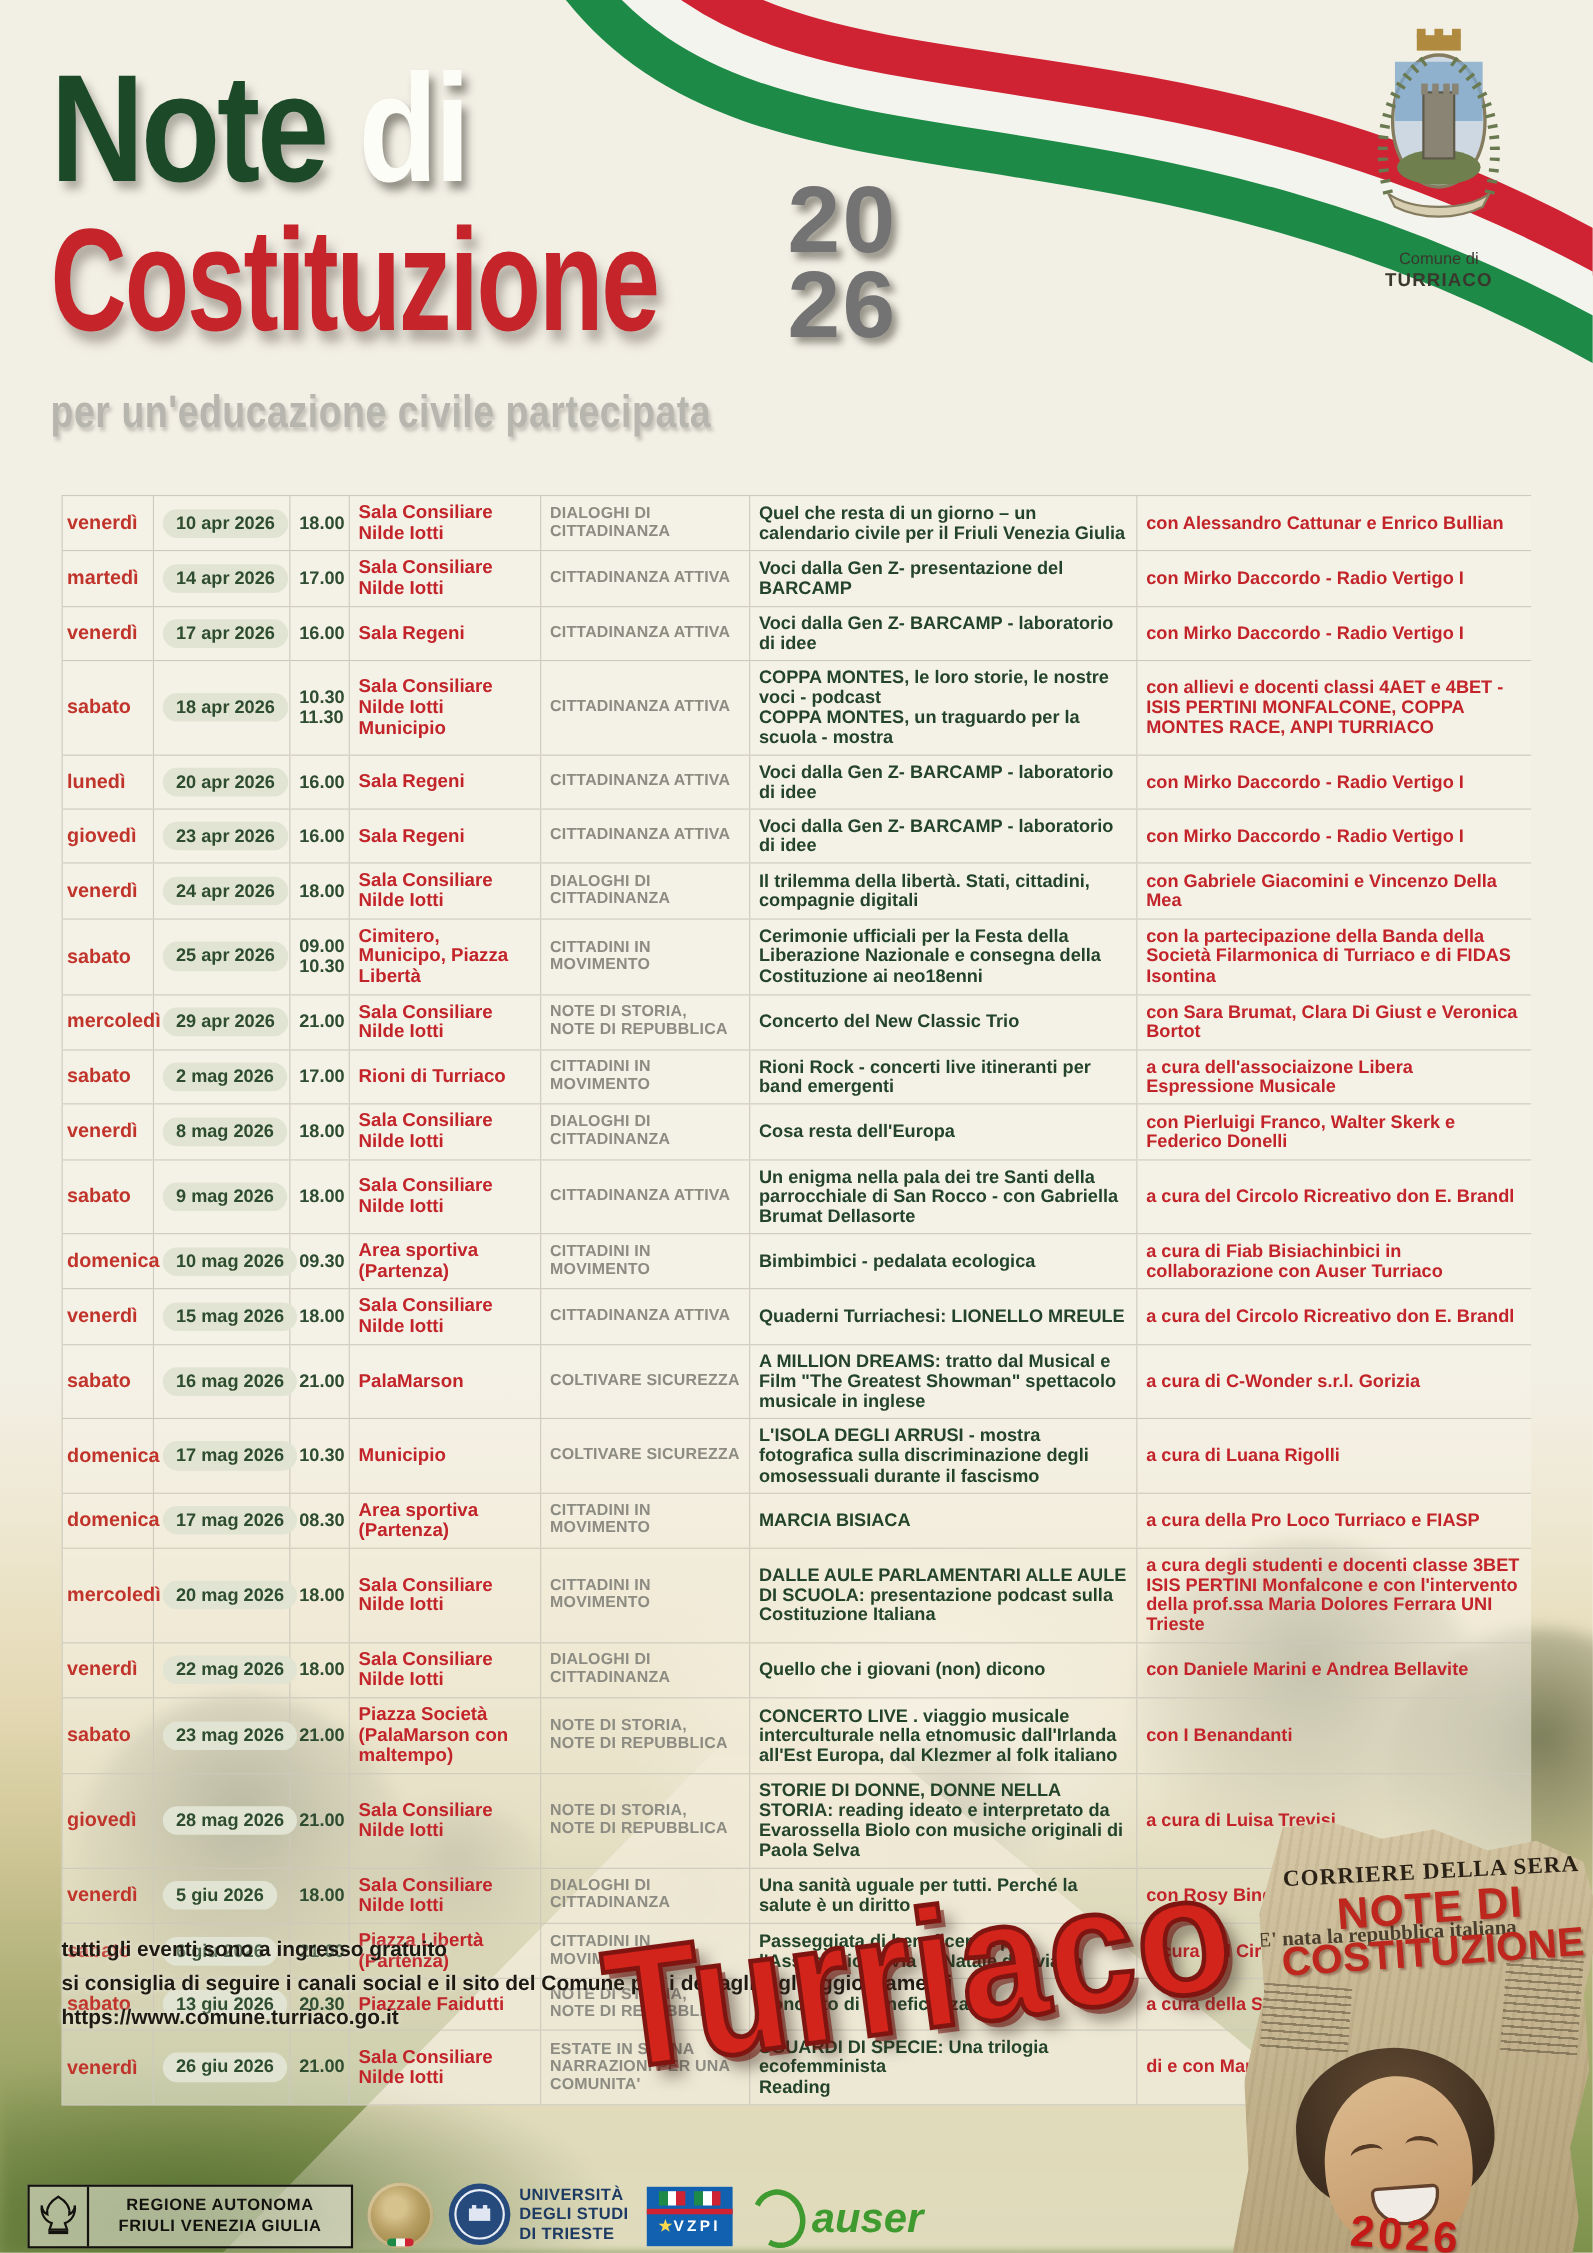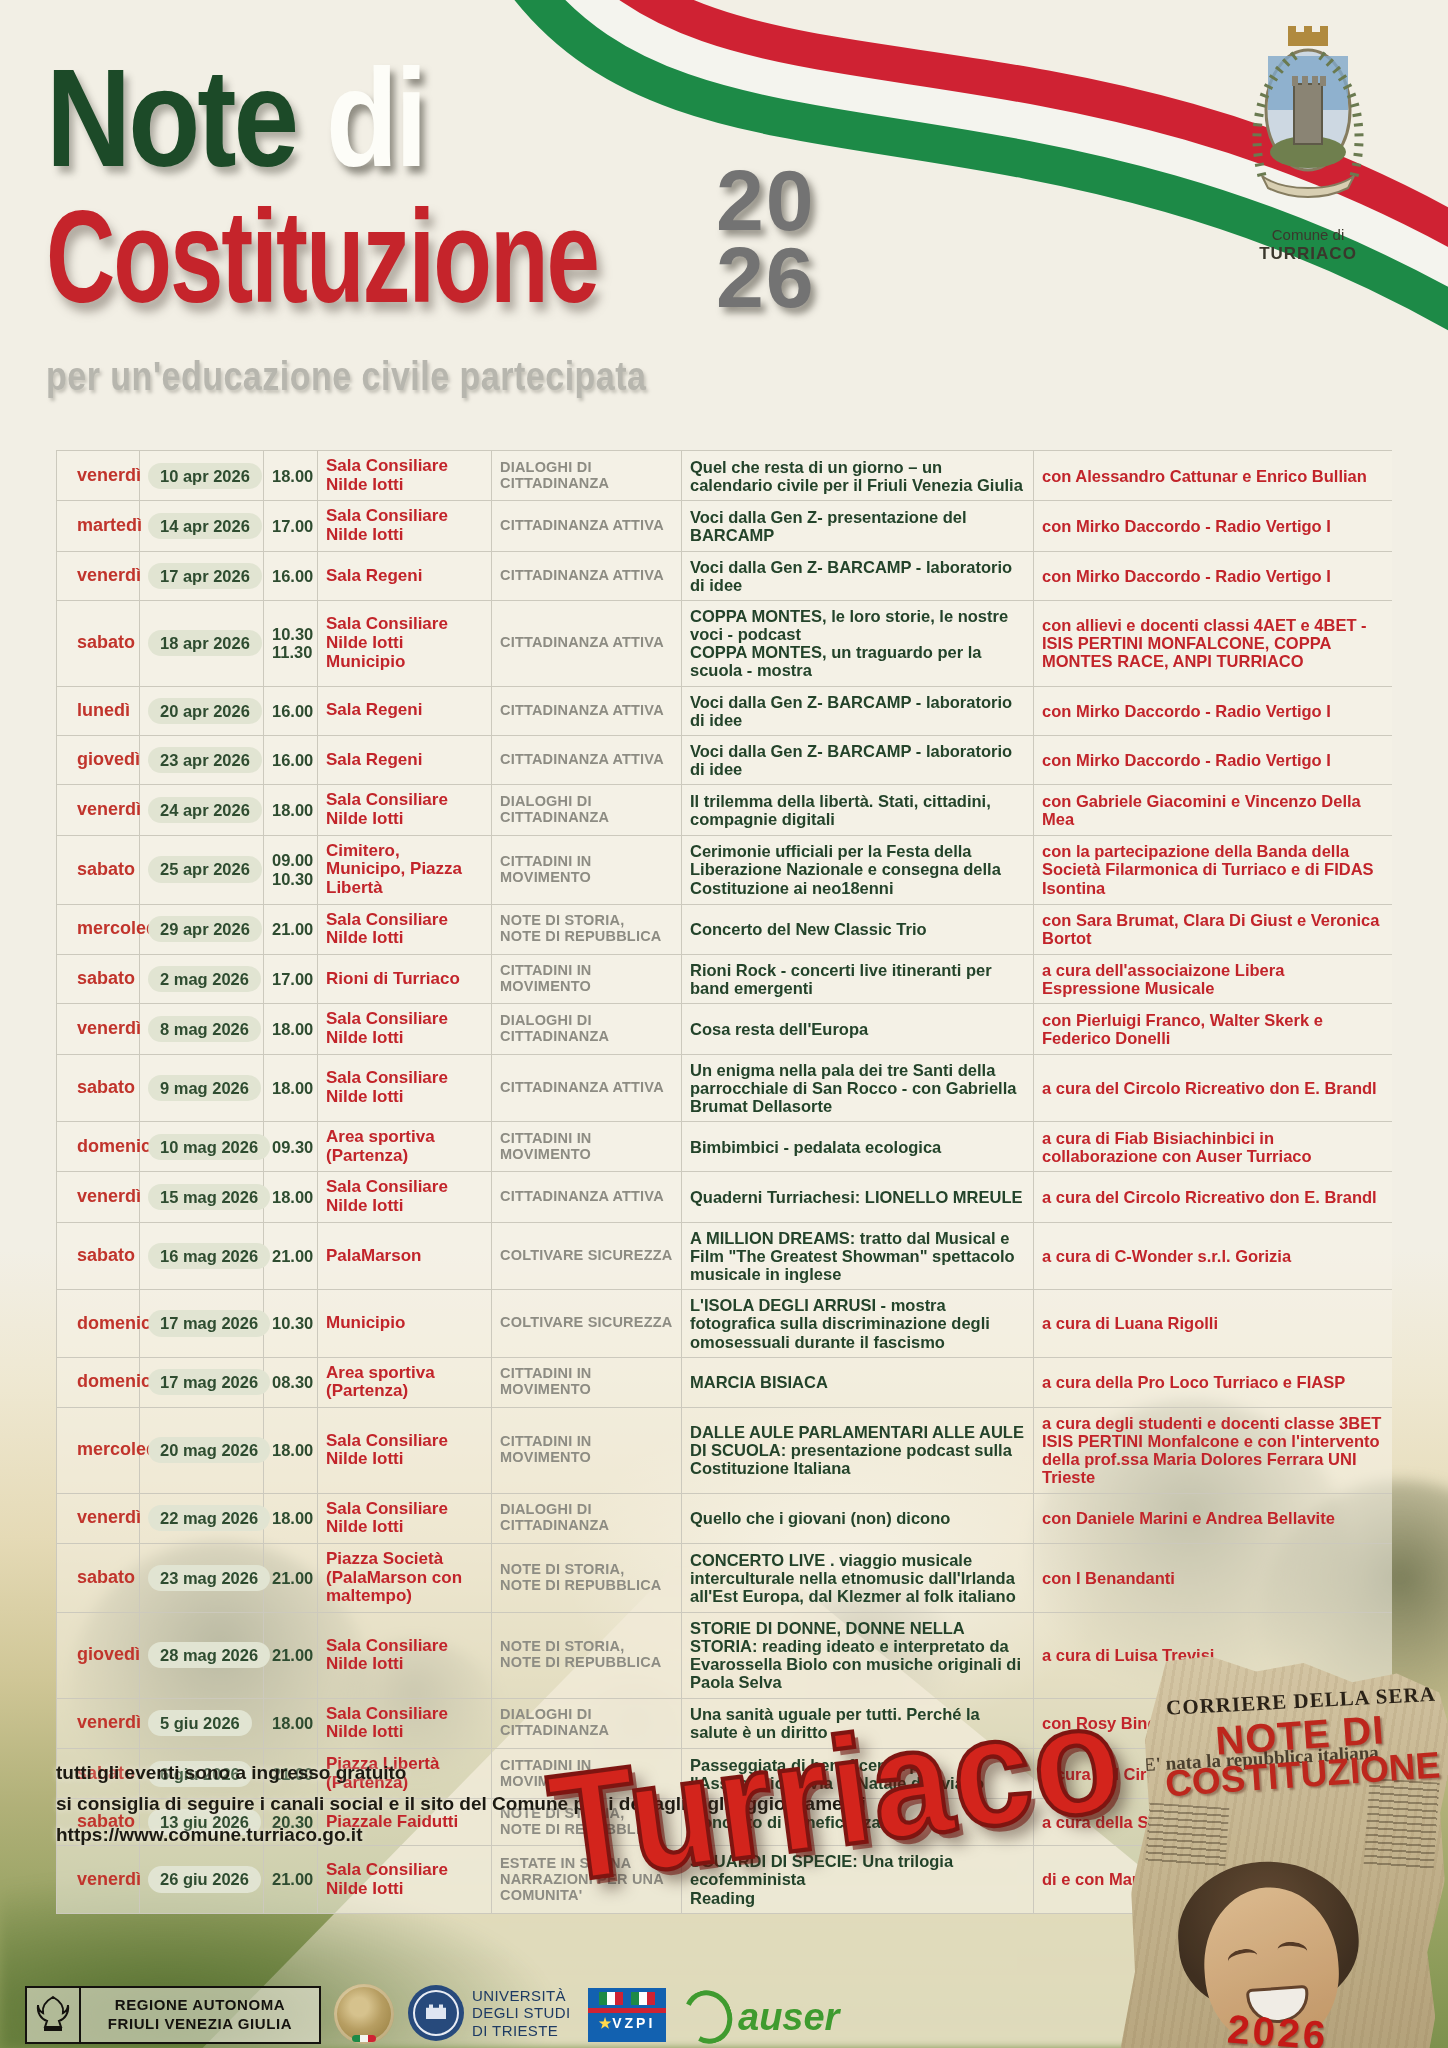--- a/index.html
+++ b/index.html
@@ -50,21 +50,21 @@
        text-shadow:5px 6px 7px rgba(140,136,126,.9);letter-spacing:2px;}
 
   
   .etable{left:56px;top:450px;width:1336px;z-index:2;background:rgba(245,242,232,.55);
           border-bottom:1px solid #ccc9bd;}
   .erow{display:grid;grid-template-columns:84px 124px 54px 174px 190px 352px 358px;
         border-top:1px solid #ccc9bd;min-height:46px;}
   .ecell{padding:6px 8px;display:flex;flex-direction:column;justify-content:center;
          border-right:1px solid #ccc9bd;white-space:pre-line;line-height:1.1;}
   .ecell:first-child{border-left:1px solid #ccc9bd;}
-  .c-day{color:#c1342c;font-weight:700;font-size:18px;padding-left:20px;}
+  .c-day{color:#c1342c;font-weight:700;font-size:18px;padding-left:4px;}
   .c-date{align-items:flex-start;}
   .pill{background:#e1e4d2;border-radius:18px;padding:4px 12px;color:#2e4c30;
         font-weight:700;font-size:16.5px;white-space:nowrap;}
   .c-time{color:#2e4c30;font-weight:700;font-size:16.5px;}
   .c-loc{color:#c2242a;font-weight:700;font-size:17px;}
   .c-cat{color:#8d8c83;font-weight:700;font-size:14.5px;text-transform:uppercase;letter-spacing:.2px;}
   .c-title{color:#23432a;font-weight:700;font-size:16.5px;}
   .c-credits{color:#c2242a;font-weight:700;font-size:16.5px;border-right:none;}
 
   
@@ -121,21 +121,21 @@
   .iosono{left:334px;top:0;width:60px;height:60px;border-radius:50%;
     background:radial-gradient(circle at 42% 38%, #d6c28d 0 18%, #b79e62 45%, #8d7435 100%);
     box-shadow:inset 0 0 0 3px rgba(255,250,235,.35);}
   .iosono::after{content:"";position:absolute;left:18px;bottom:2px;width:24px;height:7px;border-radius:4px;
     background:linear-gradient(90deg,#1d8a47 33%,#f4f4ee 33% 66%,#cf2233 66%);}
   .units{left:408px;top:1px;display:flex;align-items:center;gap:8px;}
   .units-seal{width:56px;height:56px;border-radius:50%;background:#274a7c;position:relative;}
   .units-seal::before{content:"";position:absolute;inset:5px;border-radius:50%;border:2px solid #e8ecf4;}
   .units-seal::after{content:"";position:absolute;left:18px;top:18px;width:20px;height:16px;background:#dfe6f2;
     clip-path:polygon(0 100%,0 30%,15% 30%,15% 10%,35% 10%,35% 30%,65% 30%,65% 10%,85% 10%,85% 30%,100% 30%,100% 100%);}
-  .units-text{color:#1d3a63;font-weight:400;font-size:15px;line-height:1.15;letter-spacing:.4px;}
+  .units-text{color:#1d3a63;font-weight:700;font-size:15px;line-height:1.15;letter-spacing:.4px;}
   .anpi{left:588px;top:4px;width:78px;height:54px;background:#1261b0;display:flex;flex-direction:column;
     align-items:center;justify-content:flex-start;padding-top:4px;box-sizing:border-box;}
   .anpi-flags{display:flex;gap:8px;}
   .anpi-flag{width:24px;height:13px;background:linear-gradient(90deg,#1d8a47 33%,#fff 33% 66%,#cf2233 66%);}
   .anpi-bar{width:100%;height:5px;background:#cf2233;margin:3px 0;}
   .anpi-text{color:#fff;font-weight:800;font-size:14px;letter-spacing:3px;line-height:1;}
   .anpi-text .star{color:#ffd94d;letter-spacing:1px;}
   .auser{left:684px;top:6px;display:flex;align-items:center;gap:6px;}
   .auser-ring{width:38px;height:44px;border:5px solid #3f9b2f;border-radius:50%;transform:rotate(-18deg);
     border-left-color:transparent;}

